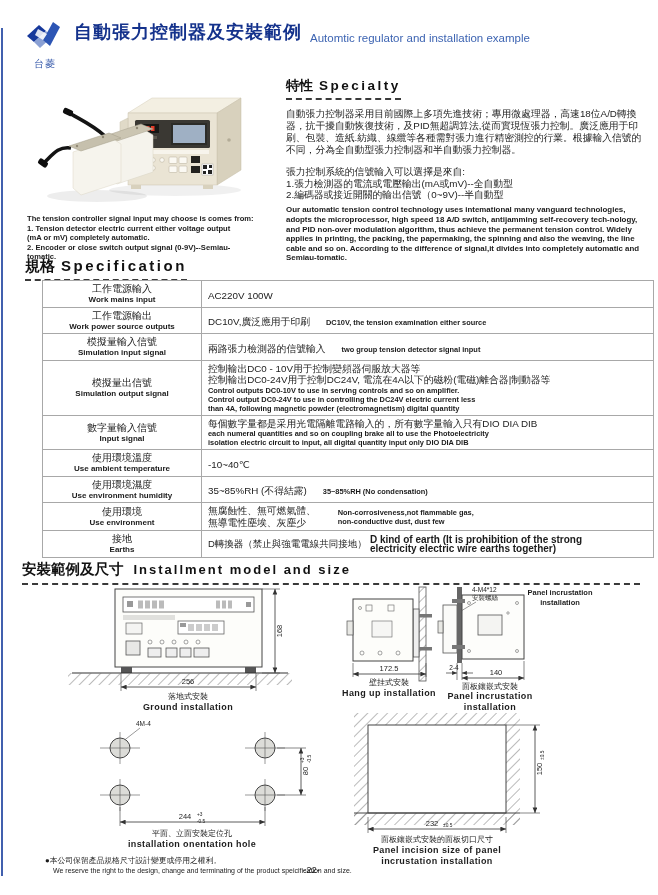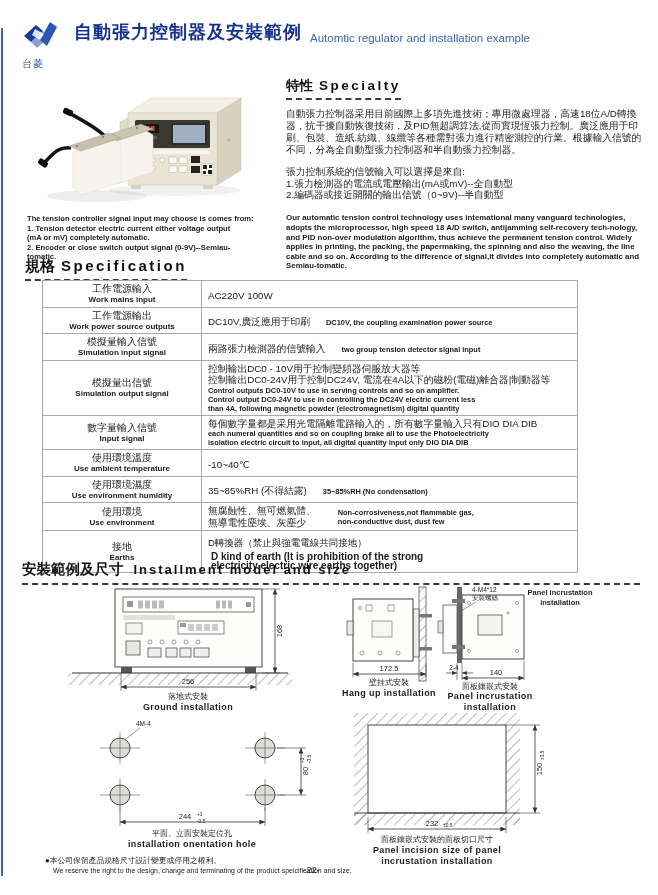--- a/index.html
+++ b/index.html
@@ -7,46 +7,46 @@
     position:relative;width:658px;height:895px;background:#ffffff;
     font-family:"Liberation Sans","DejaVu Sans",sans-serif;color:#222;
     overflow:hidden;margin:0 auto;
   }
   .pre{white-space:pre-line;}
   .edge-line{position:absolute;left:1px;top:28px;width:2px;height:848px;background:#41superb;}
   .edge-line{background:#4160ae;}
 
   
   .header{position:absolute;left:22px;top:20px;display:flex;align-items:flex-start;}
-  .logo-wrap{width:46px;}
+  .logo-wrap{width:46px;text-align:center;}
   .logo-zh{font-size:10px;color:#3558aa;margin-top:1px;letter-spacing:1px;}
   .titles{display:flex;align-items:flex-end;margin-left:6px;}
   .title-zh{font-size:18px;font-weight:bold;color:#14328c;letter-spacing:1px;}
   .title-en{font-size:11.5px;color:#3d64b2;margin-left:8px;}
 
   
   .photo-svg{position:absolute;left:25px;top:80px;}
   .photo-caption{
     position:absolute;left:27px;top:214px;width:254px;
     font-size:7.6px;font-weight:bold;line-height:9.6px;color:#1c1c1c;
   }
 
   
   .specialty{position:absolute;left:286px;top:76px;width:360px;}
   .sec-heading{font-size:13.5px;font-weight:bold;color:#111;display:inline-block;
     border-bottom:2px dashed #3a3a3a;padding-bottom:3px;}
   .sec-heading .en{letter-spacing:2.5px;margin-left:6px;}
   .spec-para-zh{font-size:9.8px;line-height:11.9px;color:#1d1d1d;margin-top:8px;}
   .spec-list{font-size:9.8px;line-height:11.9px;color:#1d1d1d;margin-top:10px;}
-  .spec-para-en{font-size:7.9px;font-weight:bold;line-height:9.6px;color:#1c1c1c;margin-top:12px;}
+  .spec-para-en{font-size:7.9px;font-weight:bold;line-height:9.6px;color:#1c1c1c;margin-top:4px;}
 
   
   .spec-heading-block{position:absolute;left:25px;top:257px;}
   .spec-heading-block .sec-heading{font-size:15px;}
-  table.spec{position:absolute;left:42px;top:280px;width:536px;border-collapse:collapse;}
+  table.spec{position:absolute;left:42px;top:280px;width:612px;border-collapse:collapse;}
   table.spec td{border:1px solid #a8a8a8;padding:2px 6px;vertical-align:middle;}
   td.lbl{width:146px;text-align:center;padding:2px 2px;}
   .lbl-zh{display:block;font-size:10px;line-height:12px;color:#1b1b1b;}
   .lbl-en{display:block;font-size:8px;line-height:9.5px;font-weight:bold;color:#1b1b1b;}
   .v-zh{font-size:9.8px;line-height:11.5px;color:#1b1b1b;}
   .v-en{font-size:7.4px;line-height:9px;font-weight:bold;color:#1b1b1b;}
   tr.r-inline .v-en{margin-left:16px;}
   tr.r-block .v-zh,tr.r-block .v-en{display:block;}
   tr.r-cols .v-zh,tr.r-cols .v-en{display:inline-block;vertical-align:middle;}
   tr.r-cols .v-en{margin-left:22px;}
@@ -183,21 +183,21 @@
             <span class="lbl-zh">工作電源輸入</span>
             <span class="lbl-en">Work mains input</span>
           </td>
       <td><span class="v-zh">AC220V 100W</span></td>
     </tr>
     <tr class="r-inline">
       <td class="lbl">
             <span class="lbl-zh">工作電源輸出</span>
             <span class="lbl-en">Work power source outputs</span>
           </td>
-      <td><span class="v-zh">DC10V,廣泛應用于印刷</span><span class="v-en">DC10V, the coupling examination power source</span></td>
+      <td><span class="v-zh">DC10V,廣泛應用于印刷</span><span class="v-en">DC10V, the tension examination either source</span></td>
     </tr>
     <tr class="r-inline">
       <td class="lbl">
             <span class="lbl-zh">模擬量輸入信號</span>
             <span class="lbl-en">Simulation input signal</span>
           </td>
       <td><span class="v-zh">兩路張力檢測器的信號輸入</span><span class="v-en">two group tension detector signal input</span></td>
     </tr>
     <tr class="r-block">
       <td class="lbl">

